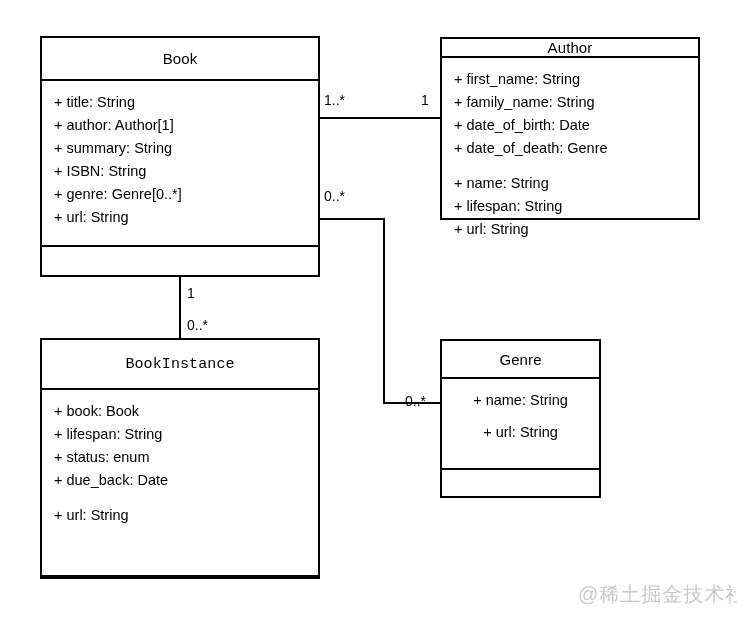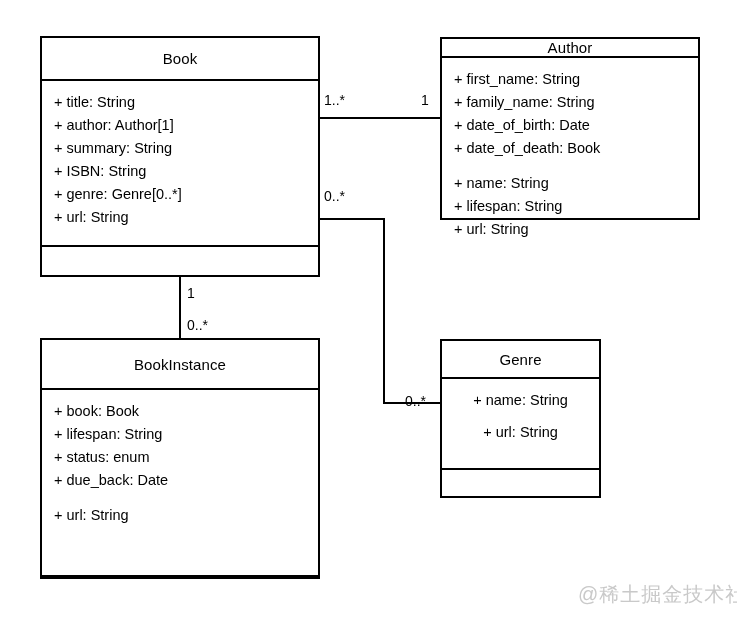--- a/index.html
+++ b/index.html
@@ -121,30 +121,30 @@
   </div>
 
   <div class="uml-class" style="left:440px; top:37px; width:260px; height:183px;">
     <div class="compartment divided class-title" style="height:41px;">
       <span>Author</span>
     </div>
     <div class="compartment attr-list empty-compartment">
       <span class="attr">+ first_name: String</span>
       <span class="attr">+ family_name: String</span>
       <span class="attr">+ date_of_birth: Date</span>
-      <span class="attr">+ date_of_death: Book</span>
+      <span class="attr">+ date_of_death: Genre</span>
       <span class="attr spacer"></span>
       <span class="attr">+ name: String</span>
       <span class="attr">+ lifespan: String</span>
       <span class="attr">+ url: String</span>
     </div>
   </div>
 
   <div class="uml-class" style="left:40px; top:338px; width:280px; height:241px;">
-    <div class="compartment divided class-title" style="height:56px;">
+    <div class="compartment divided class-title" style="height:56px;font-family:Liberation Mono, monospace;">
       <span>BookInstance</span>
     </div>
     <div class="compartment divided attr-list" style="height:204px;">
       <span class="attr">+ book: Book</span>
       <span class="attr">+ lifespan: String</span>
       <span class="attr">+ status: enum</span>
       <span class="attr">+ due_back: Date</span>
       <span class="attr spacer"></span>
       <span class="attr">+ url: String</span>
     </div>

